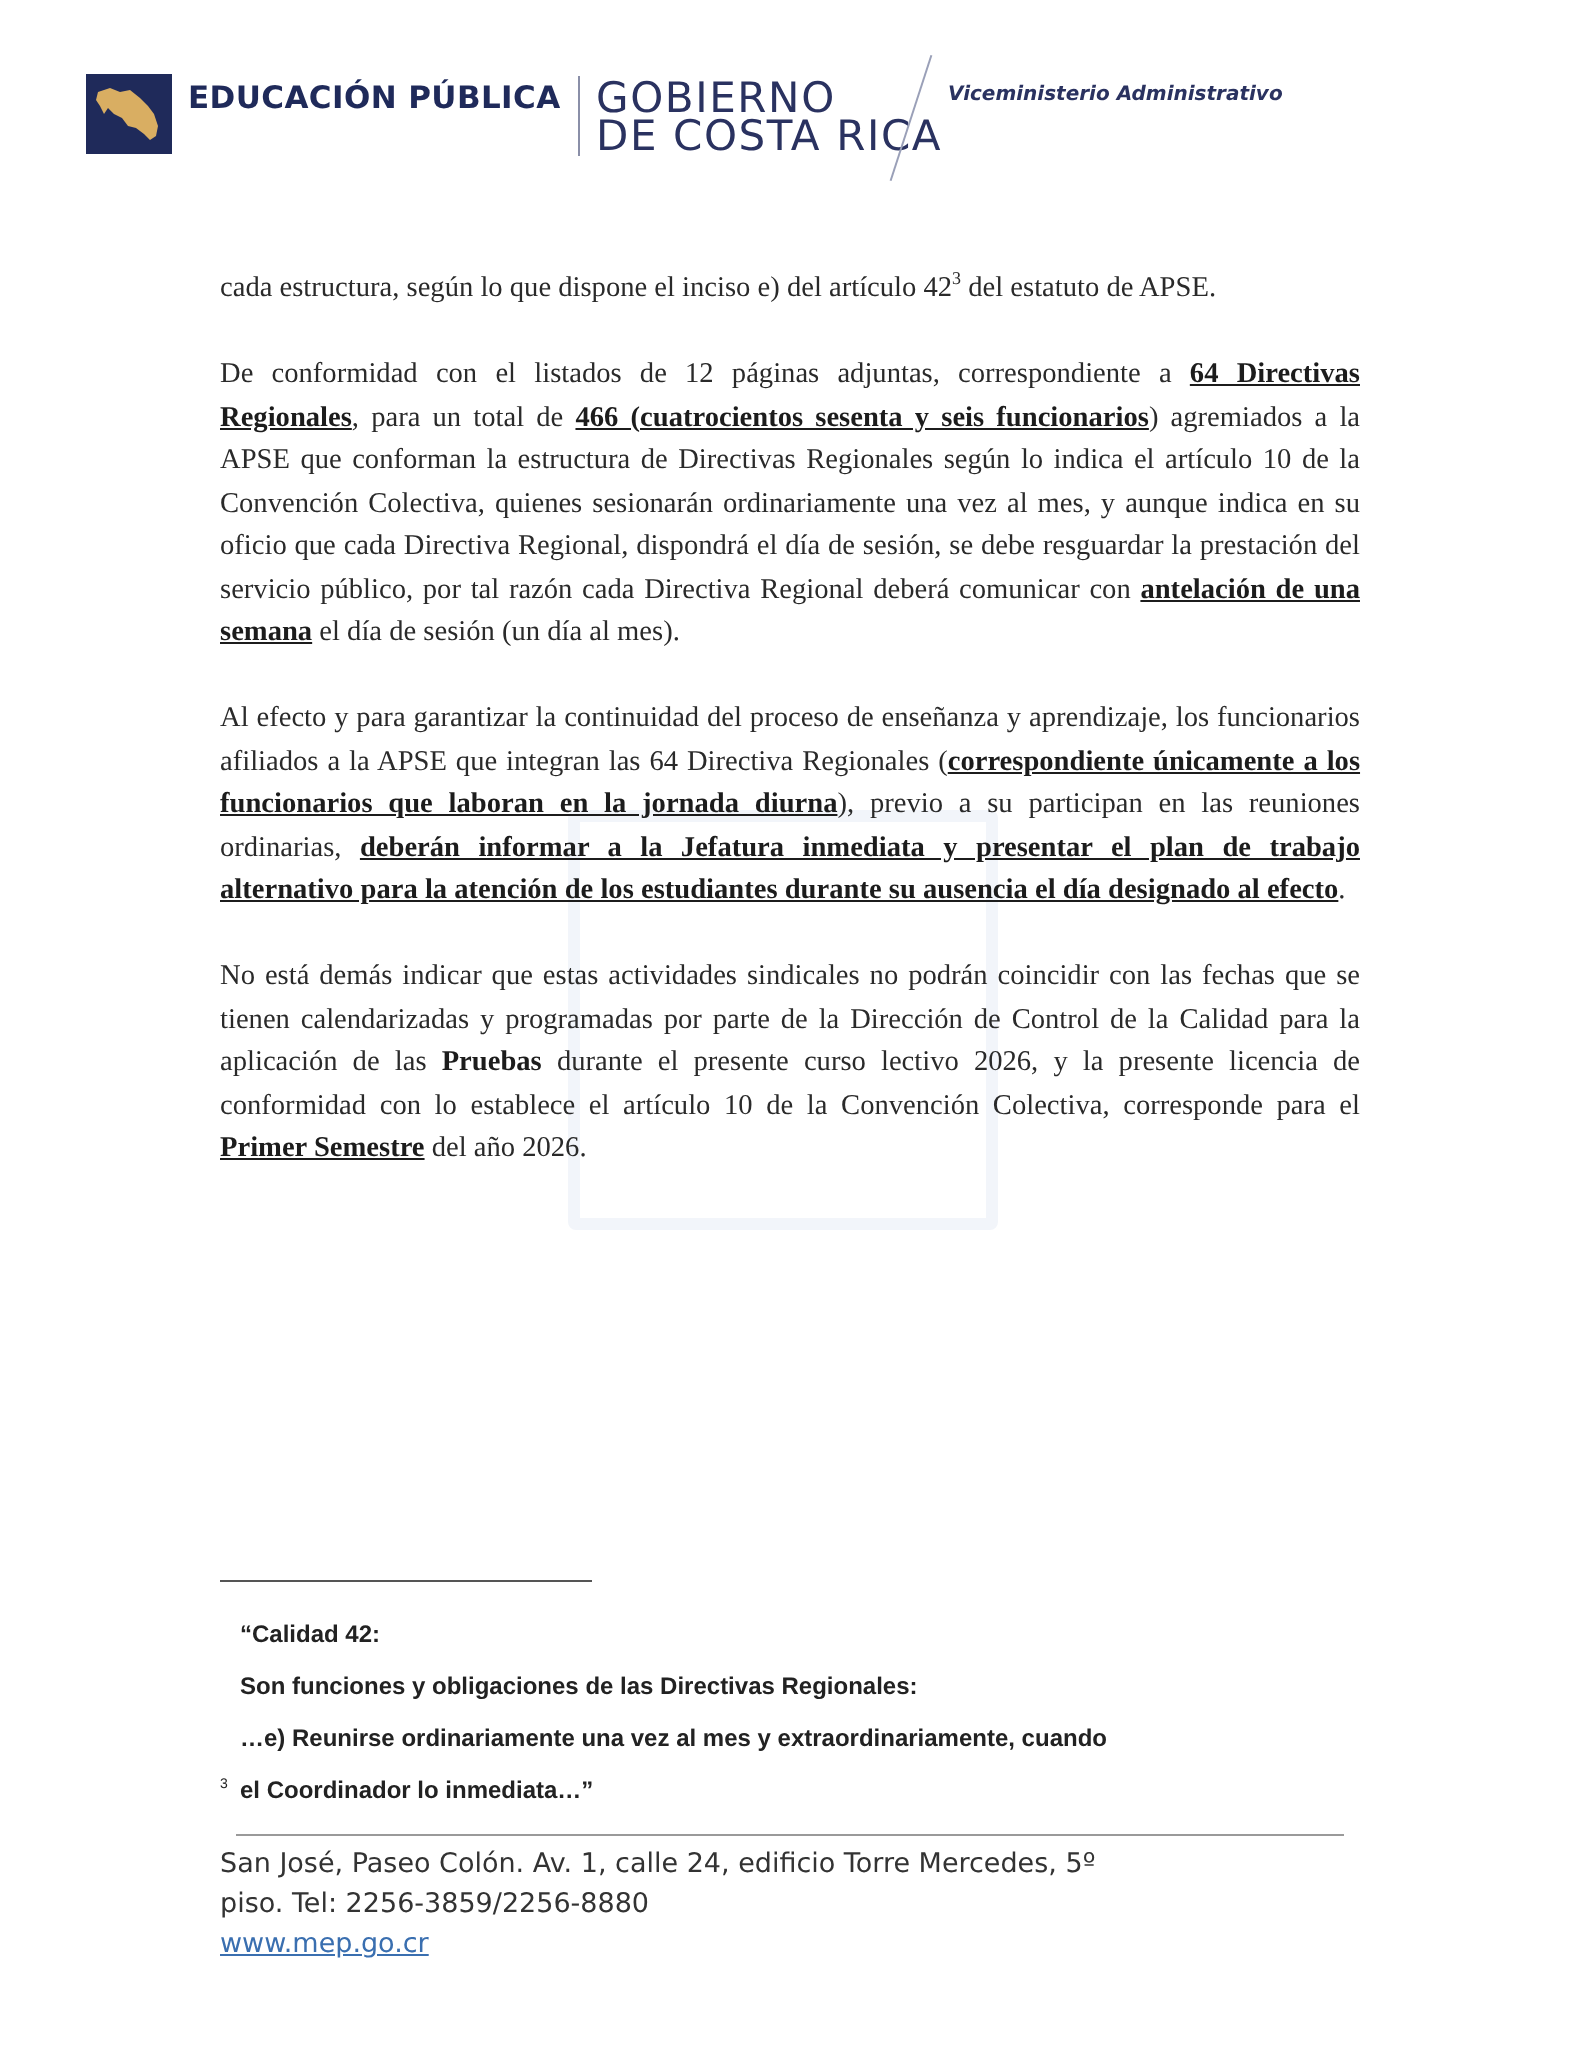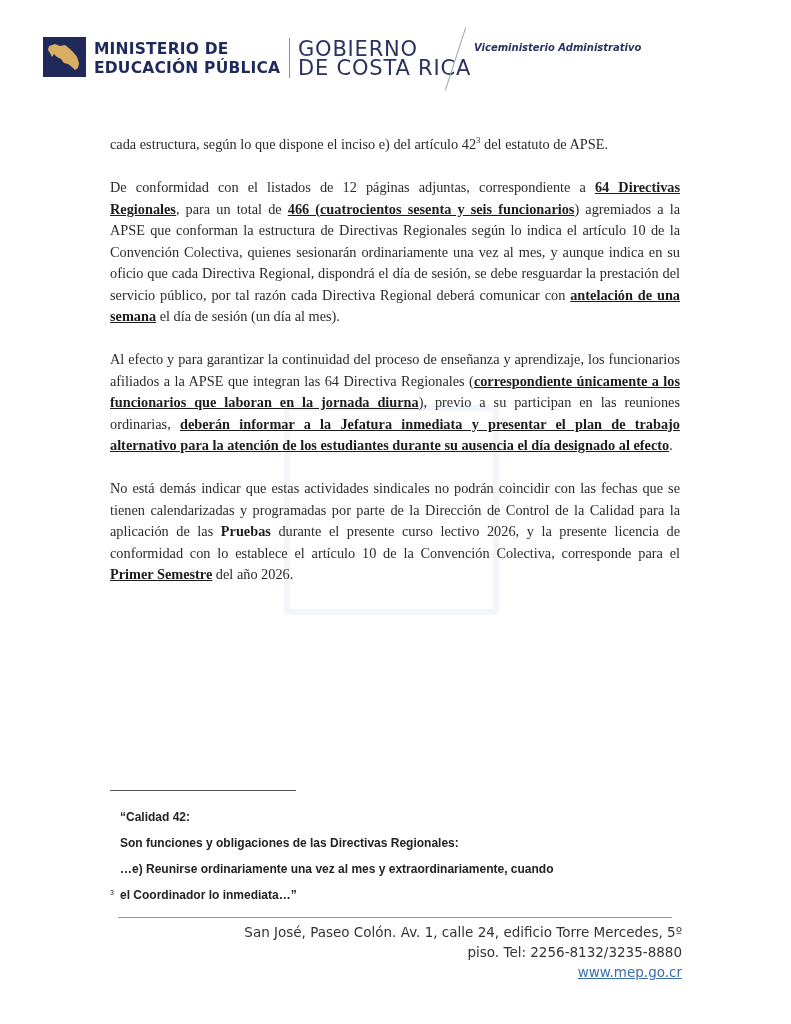--- a/index.html
+++ b/index.html
@@ -31,35 +31,34 @@
     sup { font-size: 9px; line-height: 0; }
 
     .fn-rule { position: absolute; left: 110px; top: 790px; width: 186px; height: 1px; background: #555; }
     .footnote { position: absolute; left: 110px; top: 804px; width: 520px;
                 font-family: "Liberation Sans", sans-serif; font-weight: bold; font-size: 12px;
                 line-height: 26px; color: #222; }
     .footnote .line { padding-left: 10px; position: relative; }
     .footnote .fn-mark { position: absolute; left: 0; top: -2px; font-size: 7px; font-weight: normal; }
 
     .footer-rule { position: absolute; left: 118px; top: 917px; width: 554px; height: 1px; background: #9a9a9a; }
-    .footer { position: absolute; left: 110px; top: 922px; width: 572px; text-align: right;
+    .footer { position: absolute; left: 110px; top: 922px; width: 572px; text-align: left;
               font-family: "DejaVu Sans", sans-serif; font-size: 13.5px; line-height: 20px; color: #333; }
     .footer a { color: #3a6fb0; text-decoration: underline; }
   </style>
 </head>
 <body>
 
 <div class="header">
   <div class="logo-box">
     <svg viewBox="0 0 37 32">
       <path d="M3 5 L9 3 L14 5 L19 4 L24 8 L28 12 L31 16 L33 22 L32 27 L29 29 L26 26 L22 23 L18 22 L15 18 L11 16 L8 13 L6 16 L4 12 L2 9 Z" fill="#d9ae62"></path>
     </svg>
   </div>
   <div class="min-title">
-    <div>MINISTERIO DE</div>
     <div>EDUCACIÓN PÚBLICA</div>
   </div>
   <div class="vsep"></div>
   <div class="gob-title">
     <div>GOBIERNO</div>
     <div>DE COSTA RICA</div>
   </div>
   <div class="slash"></div>
   <div class="vice">Viceministerio Administrativo</div>
 </div>
@@ -80,15 +79,15 @@
 <div class="footnote">
   <div class="line"><span>“Calidad 42:</span></div>
   <div class="line"><span>Son funciones y obligaciones de las Directivas Regionales:</span></div>
   <div class="line"><span>…e) Reunirse ordinariamente una vez al mes y extraordinariamente, cuando</span></div>
   <div class="line"><span class="fn-mark">3</span><span>el Coordinador lo inmediata…”</span></div>
 </div>
 
 <div class="footer-rule"></div>
 <div class="footer">
   <div>San José, Paseo Colón. Av. 1, calle 24, edificio Torre Mercedes, 5º</div>
-  <div>piso. Tel: 2256-8132/3235-8880</div>
+  <div>piso. Tel: 2256-3859/2256-8880</div>
   <div><a>www.mep.go.cr</a></div>
 </div>
 
 </body></html>

